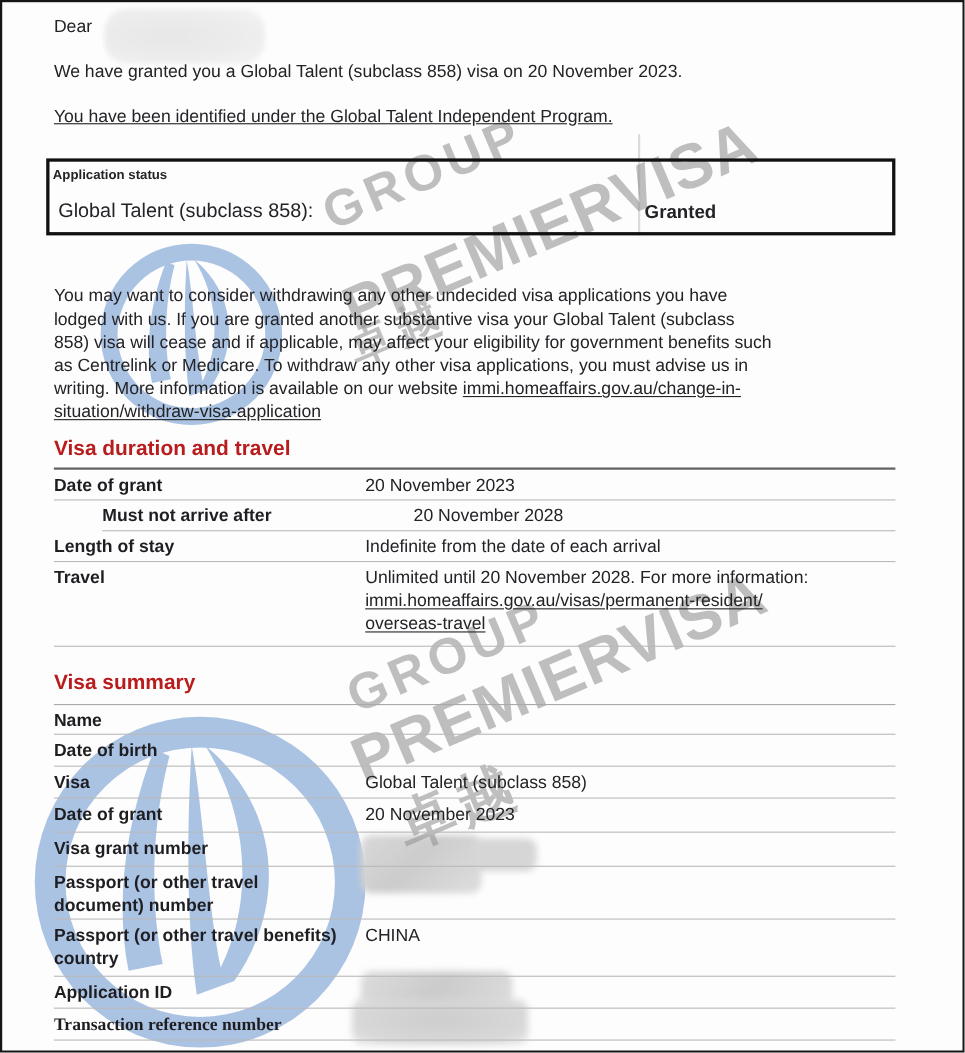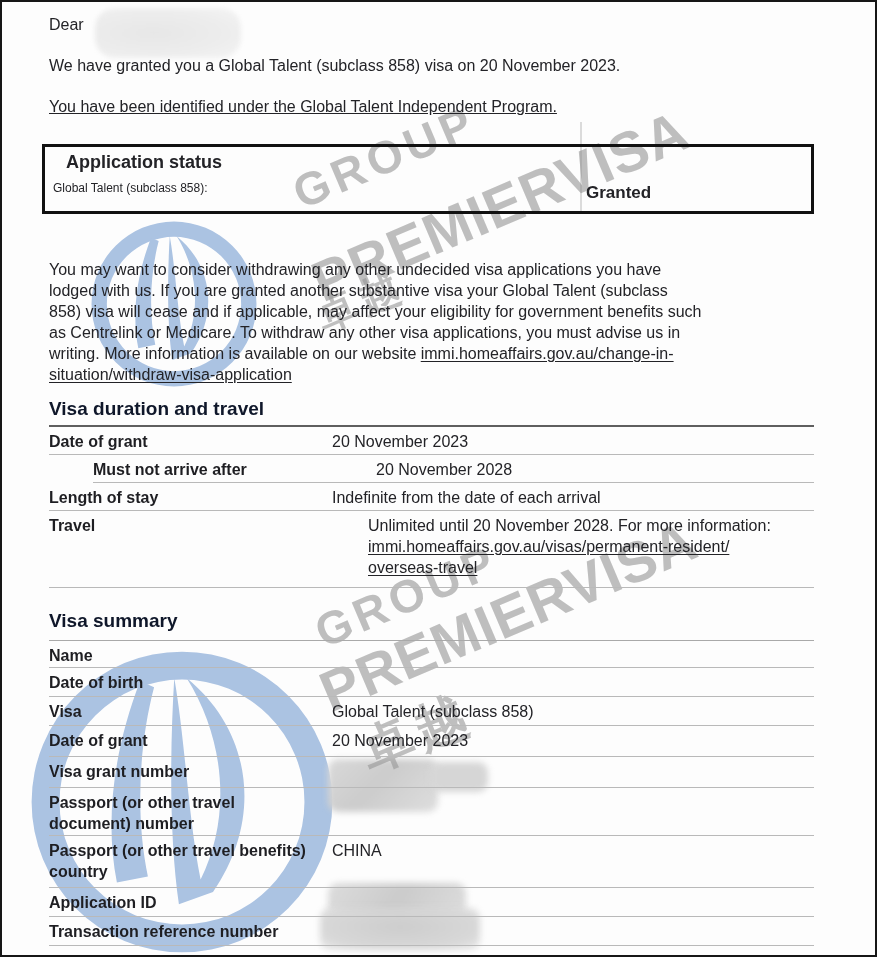--- a/index.html
+++ b/index.html
@@ -21,29 +21,29 @@
   .wm-group{font-size:46px; letter-spacing:5px;}
   .wm-brand{font-size:57px; letter-spacing:1px;}
   .wm-cn{letter-spacing:6px; color:rgba(150,150,150,0.6);}
   
   .blur{position:absolute; z-index:2; filter:blur(3px); border-radius:10px;}
   
   .status-box{
     left:40px; top:142px; width:772px; height:70px; box-sizing:border-box;
     border:3px solid #111; z-index:4; background:transparent;
   }
-  .status-title{position:absolute; left:21px; top:5px; font-size:18px; font-weight:bold;}
-  .status-row-label{position:absolute; left:8px; top:34px; font-size:12px;}
+  .status-title{position:absolute; left:3px; top:5px; font-size:12px; font-weight:bold;}
+  .status-row-label{position:absolute; left:8px; top:34px; font-size:18px;}
   .status-row-value{position:absolute; left:541px; top:36px; font-size:17px; font-weight:bold;}
   .vline{position:absolute; left:578px; top:120px; width:2px; height:92px; background:rgba(120,120,120,0.25); z-index:1;}
   
   .para{left:47px; top:236px; width:770px; white-space:pre-line;}
   .doclink{color:#232327; text-decoration:underline; text-underline-offset:2px;}
   
-  .h2{font-size:19px; font-weight:bold; color:#0f172a; z-index:4; position:absolute;}
+  .h2{font-size:19px; font-weight:bold; color:#b91c1c; z-index:4; position:absolute;}
   
   .dtable{left:47px; top:423px; width:765px; border-top:2px solid #5f5f5f; z-index:4;}
   .stable{left:47px; top:638px; width:765px; border-top:1px solid #a9a9a9; z-index:4;}
   .trow{display:flex; border-bottom:1px solid #b9b9b9; box-sizing:border-box; padding-top:4px;}
   .tlabel{flex:0 0 283px; font-weight:bold; font-size:16px; line-height:21px; padding-right:12px; box-sizing:border-box; color:#1e1e22;}
   .tvalue{flex:1; font-size:16px; line-height:21px;}
   .lnk-block{display:block;}
 </style>
 </head>
 <body>
@@ -116,21 +116,21 @@
       <div class="tvalue">20 November 2023</div>
     </div>
     <div class="trow" style="height:28px;margin-left:44px;">
       <div class="tlabel">Must not arrive after</div>
       <div class="tvalue">20 November 2028</div>
     </div>
     <div class="trow" style="height:28px;">
       <div class="tlabel">Length of stay</div>
       <div class="tvalue">Indefinite from the date of each arrival</div>
     </div>
-    <div class="trow" style="height:77px;gap:36px;">
+    <div class="trow" style="height:77px;">
       <div class="tlabel">Travel</div>
       <div class="tvalue">
         <span>Unlimited until 20 November 2028. For more information:</span>
         <span class="doclink lnk-block">immi.homeaffairs.gov.au/visas/permanent-resident/</span>
         <span class="doclink lnk-block">overseas-travel</span>
       </div>
     </div>
   </div>
 
   <div class="h2" style="left:47px; top:608px;">Visa summary</div>
@@ -161,19 +161,19 @@
       <div class="tvalue"></div>
     </div>
     <div class="trow" style="height:52px;">
       <div class="tlabel">Passport (or other travel benefits) country</div>
       <div class="tvalue">CHINA</div>
     </div>
     <div class="trow" style="height:29px;flex-direction:column;">
       <div class="tlabel">Application ID</div>
       <div class="tvalue"></div>
     </div>
-    <div class="trow" style="height:29px;">
+    <div class="trow" style="height:29px;font-family:Liberation Serif, serif;">
       <div class="tlabel">Transaction reference number</div>
       <div class="tvalue"></div>
     </div>
   </div>
 
 </div>
 
 </body></html>

